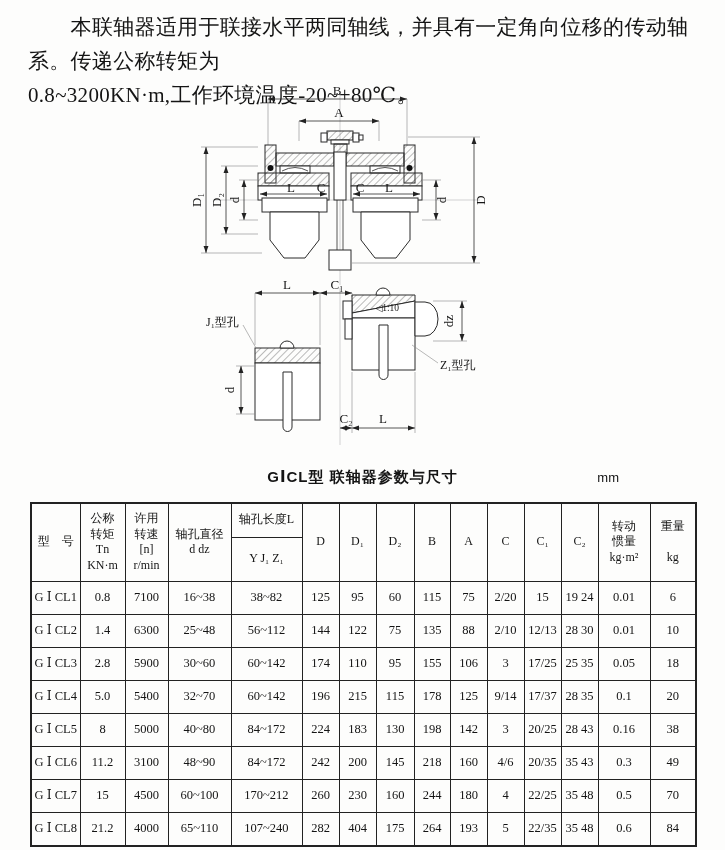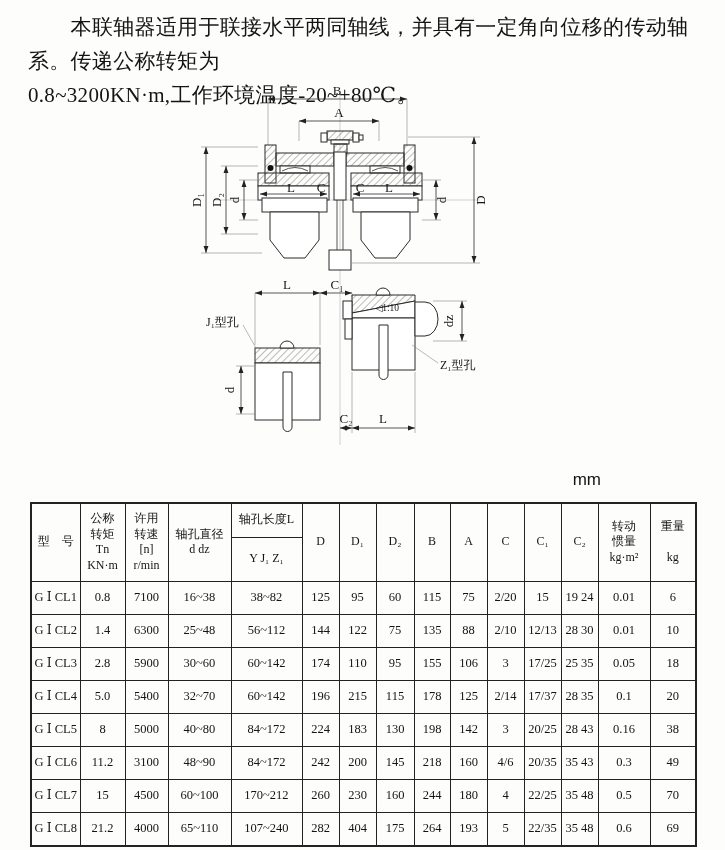--- a/index.html
+++ b/index.html
@@ -17,22 +17,22 @@
   .dimlbl{font-size:13px;}
   .cnlbl{font-size:12px;}
   .taper{font-size:9.5px;}
   .title-row{position:absolute;left:30px;top:468px;width:665px;height:22px;}
   .tbl-title{
     position:absolute;left:0;right:0;text-align:center;
     font-family:"Liberation Sans","DejaVu Sans",sans-serif;
     font-weight:700;font-size:15px;letter-spacing:1px;
   }
   .tbl-unit{
-    position:absolute;right:94px;top:2px;
-    font-family:"Liberation Sans","DejaVu Sans",sans-serif;font-size:17px;
+    position:absolute;right:76px;top:2px;
+    font-family:"Liberation Sans","DejaVu Sans",sans-serif;font-size:13px;
   }
   table.params{
     position:absolute;left:30px;top:502px;width:665px;
     border-collapse:collapse;table-layout:fixed;
     border:2px solid #222;
   }
   table.params th,table.params td{
     border:1px solid #222;text-align:center;vertical-align:middle;
     font-weight:normal;padding:0 1px;
     font-size:12.5px;white-space:pre-line;line-height:1.3;
@@ -196,20 +196,21 @@
     <text class="dimlbl" transform="rotate(-90 234 305)" text-anchor="middle" x="234" y="305">d</text>
     <text class="taper" text-anchor="middle" x="387" y="226">◁1:10</text>
     <text class="dimlbl" transform="rotate(-90 453 236)" text-anchor="middle" x="453" y="236">dz</text>
     <text class="cnlbl" x="440" y="284">Z₁型孔</text>
     <text class="dimlbl" text-anchor="middle" x="346" y="338">C₂</text>
     <text class="dimlbl" text-anchor="middle" x="383" y="338">L</text>
   </g>
 </svg>
 
 <div class="title-row">
+  <div class="tbl-title">GⅠCL型  联轴器参数与尺寸</div>
   <div class="tbl-unit">mm</div>
 </div>
 
 <table class="params">
   <colgroup>
     <col style="width:49px">
       <col style="width:45px">
       <col style="width:43px">
     <col style="width:63px">
       <col style="width:71px">
@@ -313,21 +314,21 @@
         <td>G Ⅰ CL4</td>
         <td>5.0</td>
         <td>5400</td>
         <td>32~70</td>
         <td>60~142</td>
         <td>196</td>
         <td>215</td>
         <td>115</td>
         <td>178</td>
         <td>125</td>
-        <td>2/14</td>
+        <td>9/14</td>
         <td>17/37</td>
         <td>28 35</td>
         <td>0.1</td>
         <td>20</td>
       </tr>
       <tr>
         <td>G Ⅰ CL5</td>
         <td>8</td>
         <td>5000</td>
         <td>40~80</td>
@@ -385,16 +386,16 @@
         <td>107~240</td>
         <td>282</td>
         <td>404</td>
         <td>175</td>
         <td>264</td>
         <td>193</td>
         <td>5</td>
         <td>22/35</td>
         <td>35 48</td>
         <td>0.6</td>
-        <td>69</td>
+        <td>84</td>
       </tr>
     </tbody>
 </table>
 
 </body></html>

